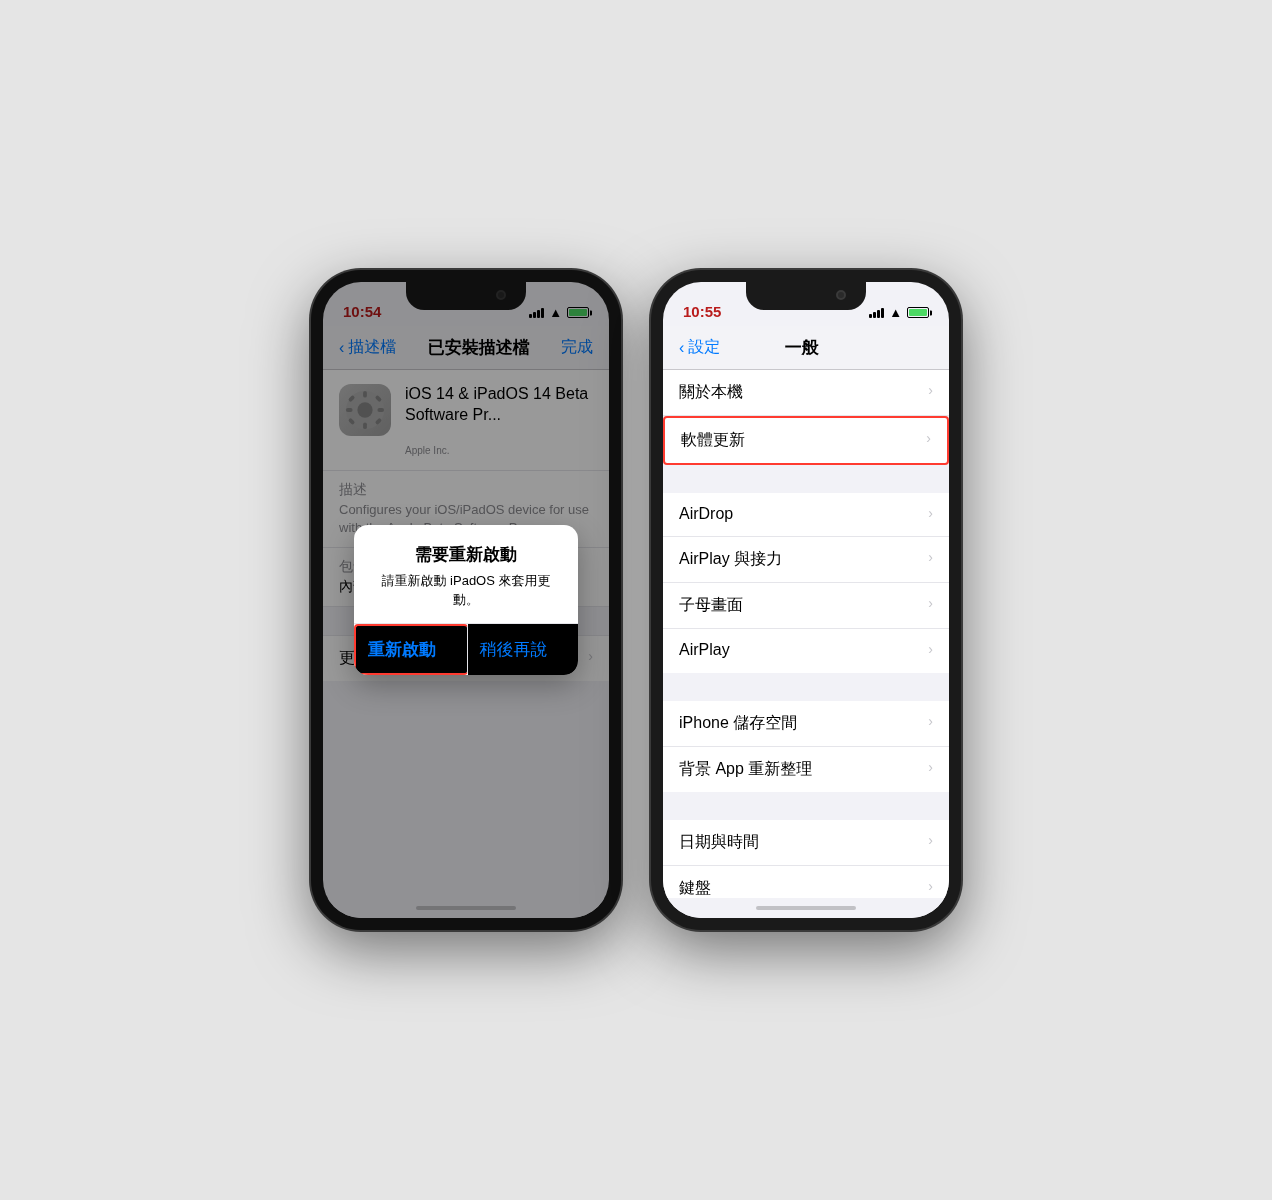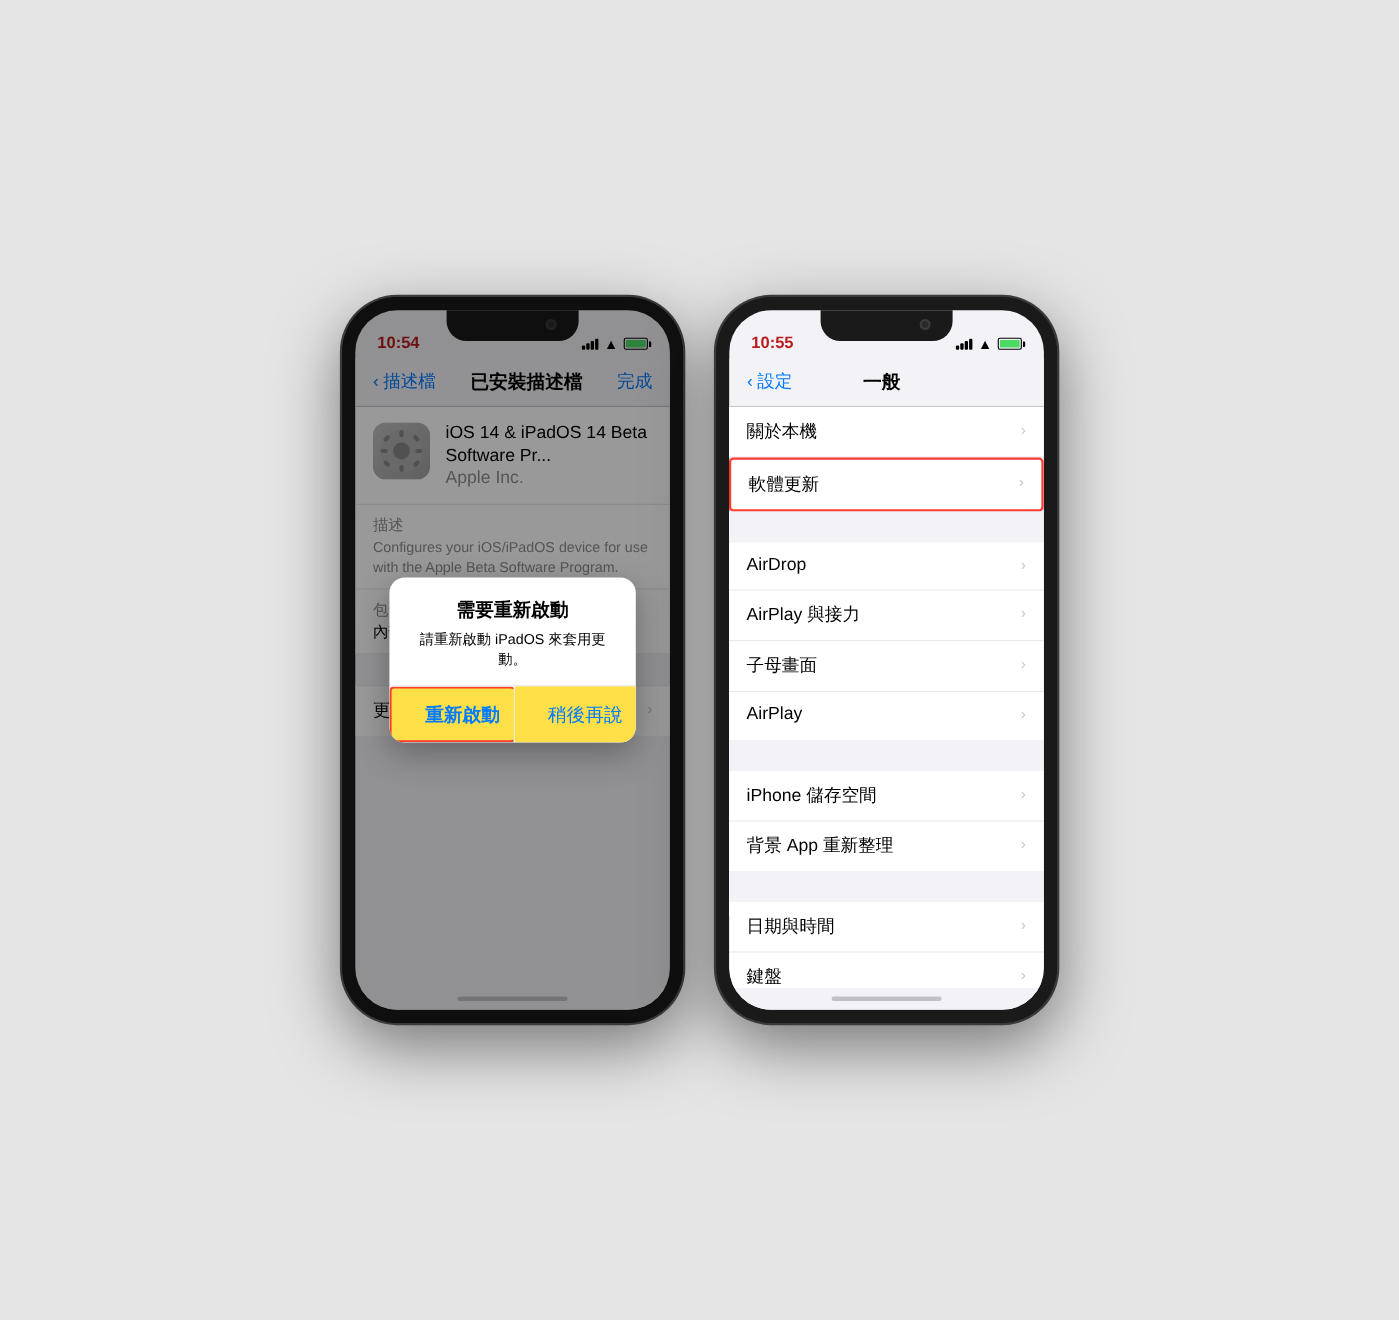--- a/index.html
+++ b/index.html
@@ -229,22 +229,23 @@
     }
 
     .profile-info h3 {
       font-size: 16px;
       font-weight: 500;
       color: #000;
       line-height: 1.3;
     }
 
     .profile-info p {
-      font-size: 16px;
+      font-size: 10px;
       color: #8e8e93;
+      margin-top: 19px;
     }
 
     
     .detail-row {
       background: #fff;
       padding: 10px 16px;
       border-bottom: 1px solid #e5e5ea;
       font-size: 14px;
     }
 
@@ -325,23 +326,23 @@
     .dialog-buttons {
       display: flex;
       border-top: 1px solid #e5e5ea;
     }
 
     .dialog-btn {
       flex: 1;
       padding: 12px;
       font-size: 17px;
       color: #007aff;
-      text-align: right;
+      text-align: left;
       cursor: pointer;
-      background: #fde047;
+      background: #000000;
       border: none;
     }
 
     .dialog-btn.primary {
       font-weight: 700;
       color: #007aff;
       border: 2.5px solid #ff3b30;
       border-radius: 4px;
     }
 

